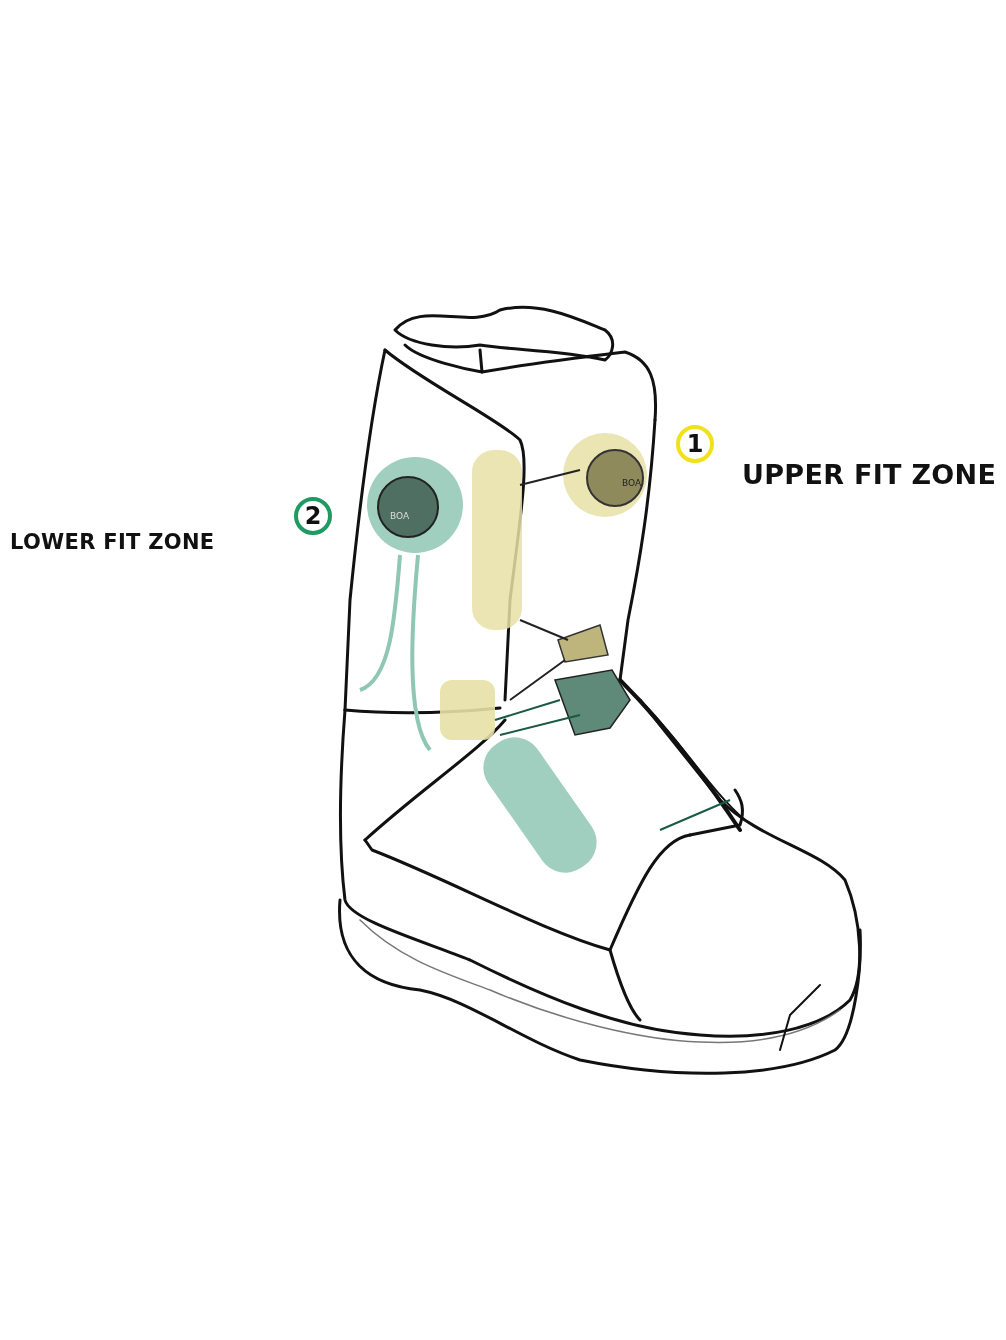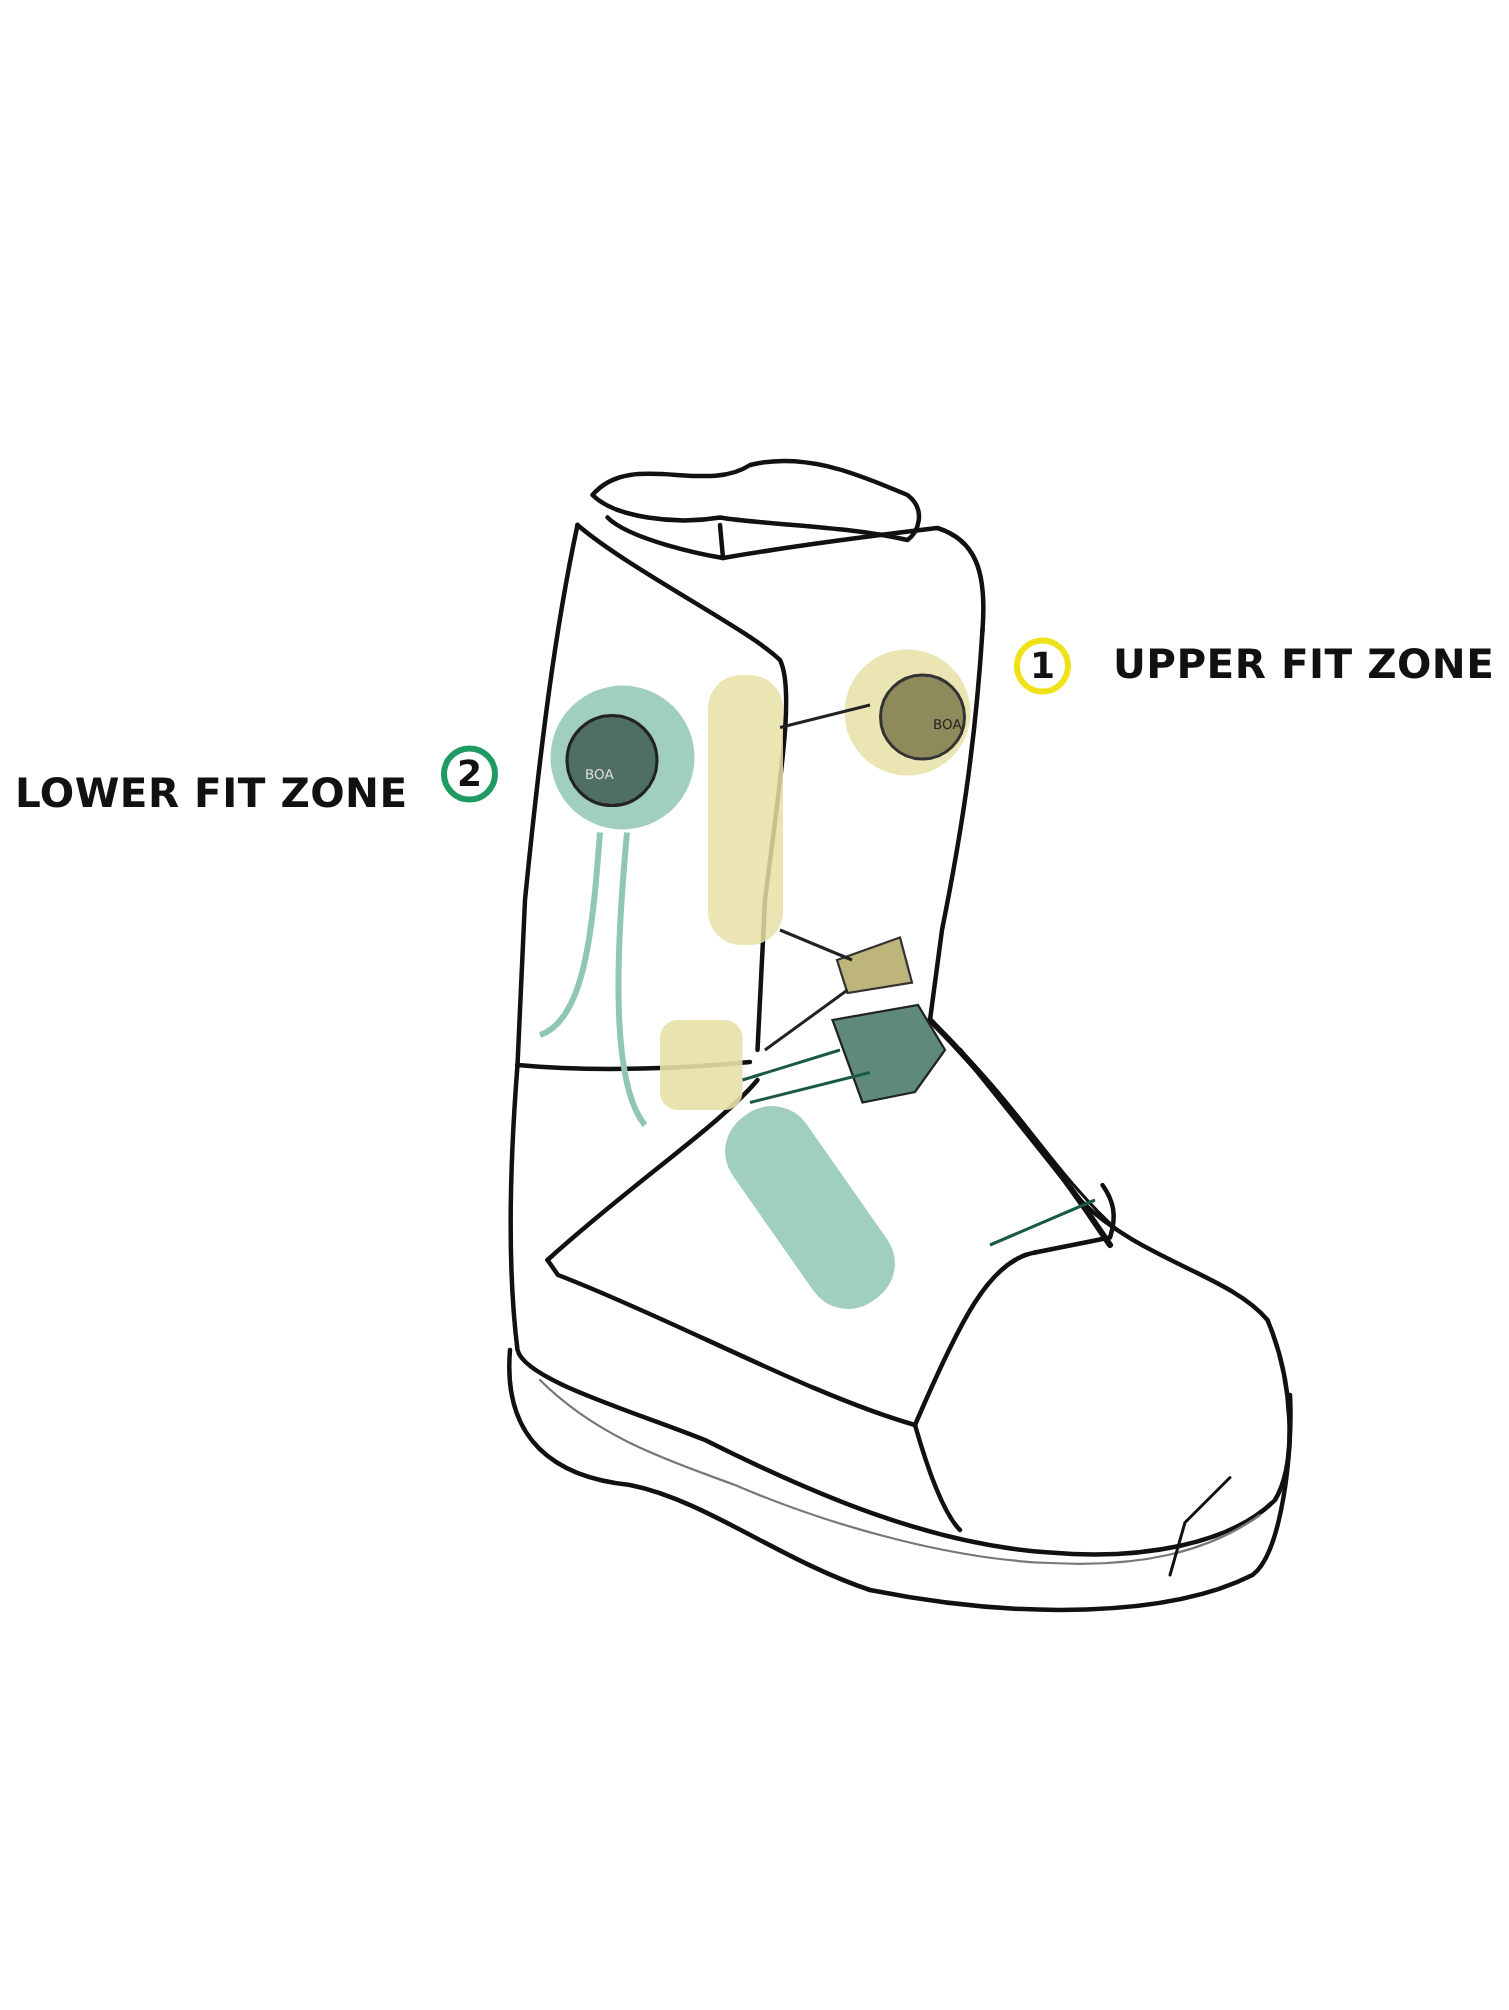--- a/index.html
+++ b/index.html
@@ -1,22 +1,22 @@
 <!DOCTYPE html>
 <html><head>
 <meta charset="utf-8">
 <style>
   html, body { margin:0; padding:0; background:#ffffff; }
   body { width:1006px; height:1340px; position:relative; overflow:hidden; font-family:"Liberation Sans", sans-serif; }
-  .label { position:absolute; font-weight:700; font-size:29px; color:#111; letter-spacing:0.3px; white-space:nowrap; font-family:"DejaVu Sans", sans-serif; }
+  .label { position:absolute; font-weight:700; font-size:29px; color:#111; letter-spacing:0.3px; white-space:nowrap; font-family:"DejaVu Sans", sans-serif;margin-top:31px; }
   .badge { position:absolute; width:38px; height:38px; border-radius:50%; box-sizing:border-box; display:flex; align-items:center; justify-content:center; font-weight:700; font-size:24px; color:#111; background:#fff; font-family:"DejaVu Sans", sans-serif; }
   .badge-1 { border:4px solid #f0e21a; left:676px; top:425px; }
   .badge-2 { border:4px solid #1f9a63; left:294px; top:497px; }
   .label-1 { left:742px; top:428px; font-size:27px; }
-  .label-2 { left:10px; top:514px; font-size:27px; }
+  .label-2 { left:10px; top:499px; font-size:21px; }
   svg.boot { position:absolute; left:0; top:0; }
 </style>
 </head>
 <body>
 
 <svg class="boot" width="1006" height="1340" viewBox="0 0 1006 1340">
   <g fill="none" stroke="#111" stroke-width="3" stroke-linecap="round" stroke-linejoin="round">
 
     <path d="M395 330 C420 300 470 330 500 310 C540 300 580 320 605 330 C618 340 612 355 605 360 C560 350 510 350 480 345 C450 350 410 345 395 330 Z"></path>
     <path d="M405 345 C420 360 470 370 482 372 L480 350"></path>

